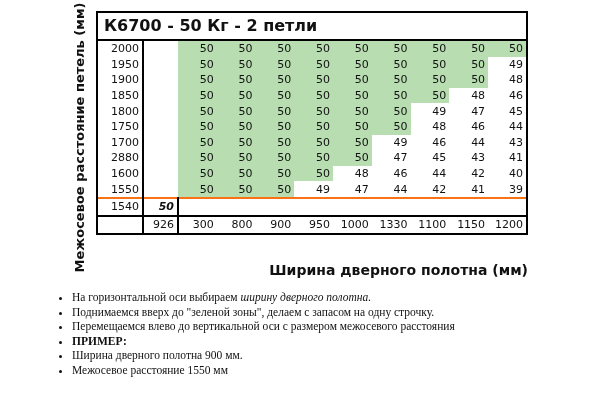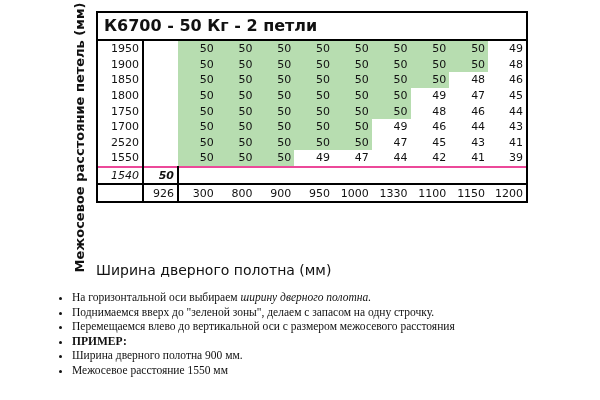--- a/index.html
+++ b/index.html
@@ -13,25 +13,25 @@
       font-size:13px; font-weight:bold; color:#111;
     }
     .tbl-wrap { position:absolute; left:96px; top:11px; width:432px; }
     table.grid { border-collapse:collapse; width:432px; table-layout:fixed; }
     table.grid td { padding:0 3px 0 0; text-align:right; font-size:11px; color:#111; height:15.6px; line-height:15px; font-family:"DejaVu Sans", sans-serif; }
     .title-cell { border:2px solid #000; text-align:left !important; padding-left:6px !important; font-size:16px !important; font-weight:bold; height:26px !important; line-height:26px !important; color:#000; }
     .rowhead { border-left:2px solid #000; border-right:2px solid #000; width:46px; }
     .blank { width:35px; }
     .g { background:#b7ddb0; }
     .lastcol { border-right:2px solid #000; }
-    tr.sep td { border-top:2px solid #ec4899;font-style:italic; }
+    tr.sep td { border-top:2px solid #f97316; }
     tr.axis td { border-top:2px solid #000; border-bottom:2px solid #000; height:16px;margin-top:32px; }
     .bold-it { font-weight:bold; font-style:italic; }
     .vsep { border-right:2px solid #000; }
-    .xlabel { position:absolute; left:96px; top:262px; width:432px; text-align:left; font-size:14px; font-weight:normal; color:#111; }
+    .xlabel { position:absolute; left:96px; top:262px; width:432px; text-align:right; font-size:14px; font-weight:bold; color:#111; }
     ul.notes { position:absolute; left:50px; top:290px; margin:0; padding-left:22px; font-family:"Liberation Serif", serif; font-size:11.5px; color:#111; line-height:14.5px; }
     ul.notes li { margin:0; }
     .em { font-style:italic; }
     .strong { font-weight:bold; }
   </style>
 </head>
 <body>
 
 <div class="ylabel">
   <span>Межосевое расстояние петель (мм)</span>
@@ -49,20 +49,33 @@
         <col>
         <col>
         <col>
         <col>
         <col>
     </colgroup>
     <tbody id="grid-body">
       <tr>
         <td colspan="11" class="title-cell">К6700 - 50 Кг - 2 петли</td>
       </tr>
+    <tr>
+          <td class="rowhead">2000</td>
+          <td class="blank"></td>
+          <td class="g">50</td>
+          <td class="g">50</td>
+          <td class="g">50</td>
+          <td class="g">50</td>
+          <td class="g">50</td>
+          <td class="g">50</td>
+          <td class="g">50</td>
+          <td class="g">50</td>
+          <td class="g lastcol">50</td>
+        </tr>
         <tr>
           <td class="rowhead">1950</td>
           <td class="blank"></td>
           <td class="g">50</td>
           <td class="g">50</td>
           <td class="g">50</td>
           <td class="g">50</td>
           <td class="g">50</td>
           <td class="g">50</td>
           <td class="g">50</td>
@@ -128,31 +141,44 @@
           <td class="g">50</td>
           <td class="g">50</td>
           <td class="g">50</td>
           <td class="g">50</td>
           <td>49</td>
           <td>46</td>
           <td>44</td>
           <td class="lastcol">43</td>
         </tr>
         <tr>
-          <td class="rowhead">2520</td>
+          <td class="rowhead">2880</td>
           <td class="blank"></td>
           <td class="g">50</td>
           <td class="g">50</td>
           <td class="g">50</td>
           <td class="g">50</td>
           <td class="g">50</td>
           <td>47</td>
           <td>45</td>
           <td>43</td>
           <td class="lastcol">41</td>
+        </tr>
+        <tr>
+          <td class="rowhead">1600</td>
+          <td class="blank"></td>
+          <td class="g">50</td>
+          <td class="g">50</td>
+          <td class="g">50</td>
+          <td class="g">50</td>
+          <td>48</td>
+          <td>46</td>
+          <td>44</td>
+          <td>42</td>
+          <td class="lastcol">40</td>
         </tr>
         <tr>
           <td class="rowhead">1550</td>
           <td class="blank"></td>
           <td class="g">50</td>
           <td class="g">50</td>
           <td class="g">50</td>
           <td>49</td>
           <td>47</td>
           <td>44</td>

